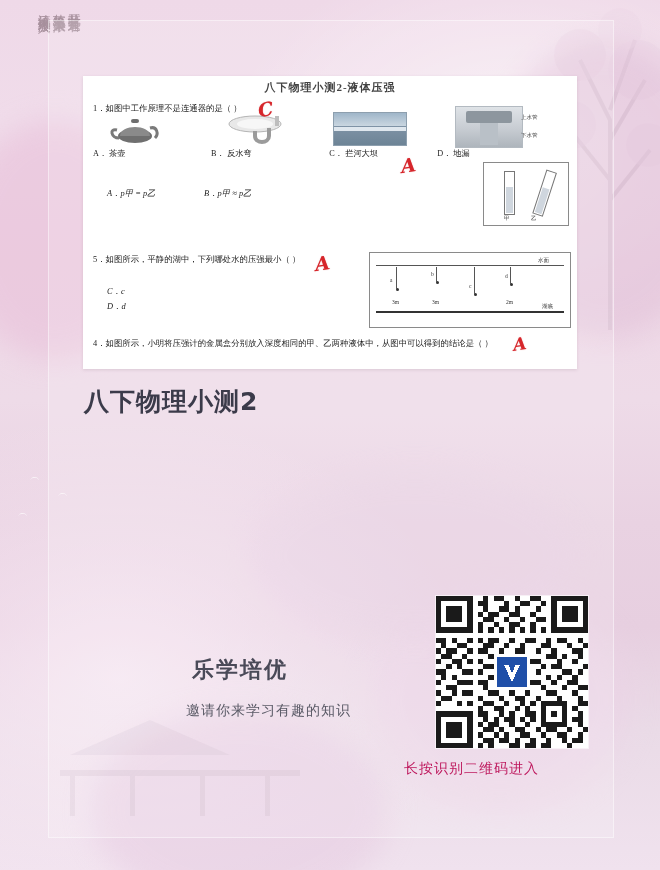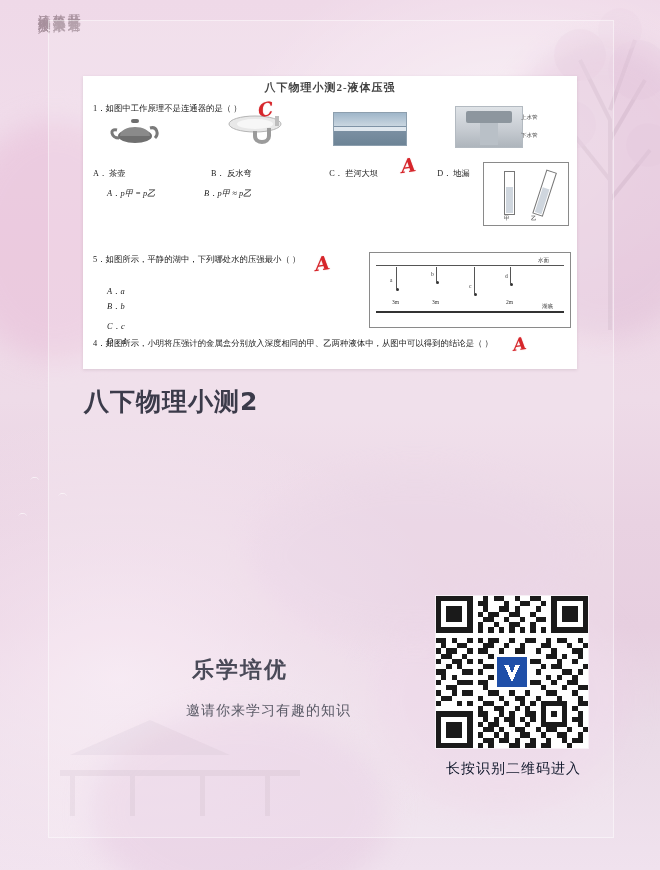--- a/index.html
+++ b/index.html
@@ -61,21 +61,21 @@
   #ws-title{
     position:absolute;left:0;right:0;top:4px;text-align:center;
     font-size:11px;font-weight:bold;letter-spacing:1px;color:#222;
     opacity:.85;
   }
   .q{position:absolute;left:10px;right:8px;font-size:8.4px;line-height:11px;}
   #q1{top:27px;}
   #q2{top:78px;width:300px;}
   #q3{top:178px;width:250px;}
   #q4{top:262px;right:8px;}
-  .opts{position:absolute;font-size:8.2px;line-height:12px;margin-top:20px;}
+  .opts{position:absolute;font-size:8.2px;line-height:12px;}
   #q1opts{top:72px;left:10px;width:460px;}
   #q1opts span{display:inline-block;}
   .lbl{position:absolute;font-size:8.2px;}
   .ansrow{position:absolute;font-size:8.4px;line-height:15px;}
   #q2opts{top:110px;left:24px;width:210px;}
   #q2opts div{margin-bottom:3px;}
   #q3opts{top:208px;left:24px;width:170px;}
   #q3opts div{margin-bottom:5px;}
   .col2{display:inline-block;width:95px;font-style:italic;}
 
@@ -137,22 +137,22 @@
     font-size:14px;color:#5a5a66;
     font-family:"DejaVu Sans","Liberation Sans",sans-serif;
     letter-spacing:1px;
   }
   #qr-wrap{
     position:absolute;left:436px;top:596px;width:152px;height:152px;
     background:#fff;padding:0;box-shadow:0 0 0 1px rgba(255,255,255,.6);
   }
   #qr{width:152px;height:152px;display:block;}
   #qr-hint{
-    position:absolute;left:446px;top:760px;
-    font-size:14px;color:#0f172a;letter-spacing:1px;
+    position:absolute;left:404px;top:760px;
+    font-size:14px;color:#be185d;letter-spacing:1px;
     font-family:"DejaVu Sans","Liberation Sans",sans-serif;
   }
   
   .bird{position:absolute;color:#fff;opacity:.8;font-size:10px;}
 </style>
 </head>
 <body>
 
 <div id="bg">
   <div class="blob b1"></div>
@@ -245,24 +245,20 @@
     </div>
     <div class="tube" id="tubeB">
       <div class="tubefill" style="height:26px"></div>
     </div>
     <div class="laketxt" style="left:20px;top:52px">甲</div>
     <div class="laketxt" style="left:47px;top:52px">乙</div>
   </div>
 
   <div class="q" id="q3">5．如图所示，平静的湖中，下列哪处水的压强最小（        ）</div>
   <div class="ansrow" id="q3opts">
-    <div>
-      <span class="col2">A．a</span>
-      <span class="col2">B．b</span>
-    </div>
     <div>
       <span class="col2">C．c</span>
       <span class="col2">D．d</span>
     </div>
   </div>
   <div class="fig" id="fig-lake">
     <div class="lakeline" style="top:12px"></div>
     <div class="lakeline" style="top:58px;background:#333;height:2px"></div>
     <div class="lakedot" style="left:26px;top:35px"></div>
     <div class="lakedot" style="left:66px;top:28px"></div>

